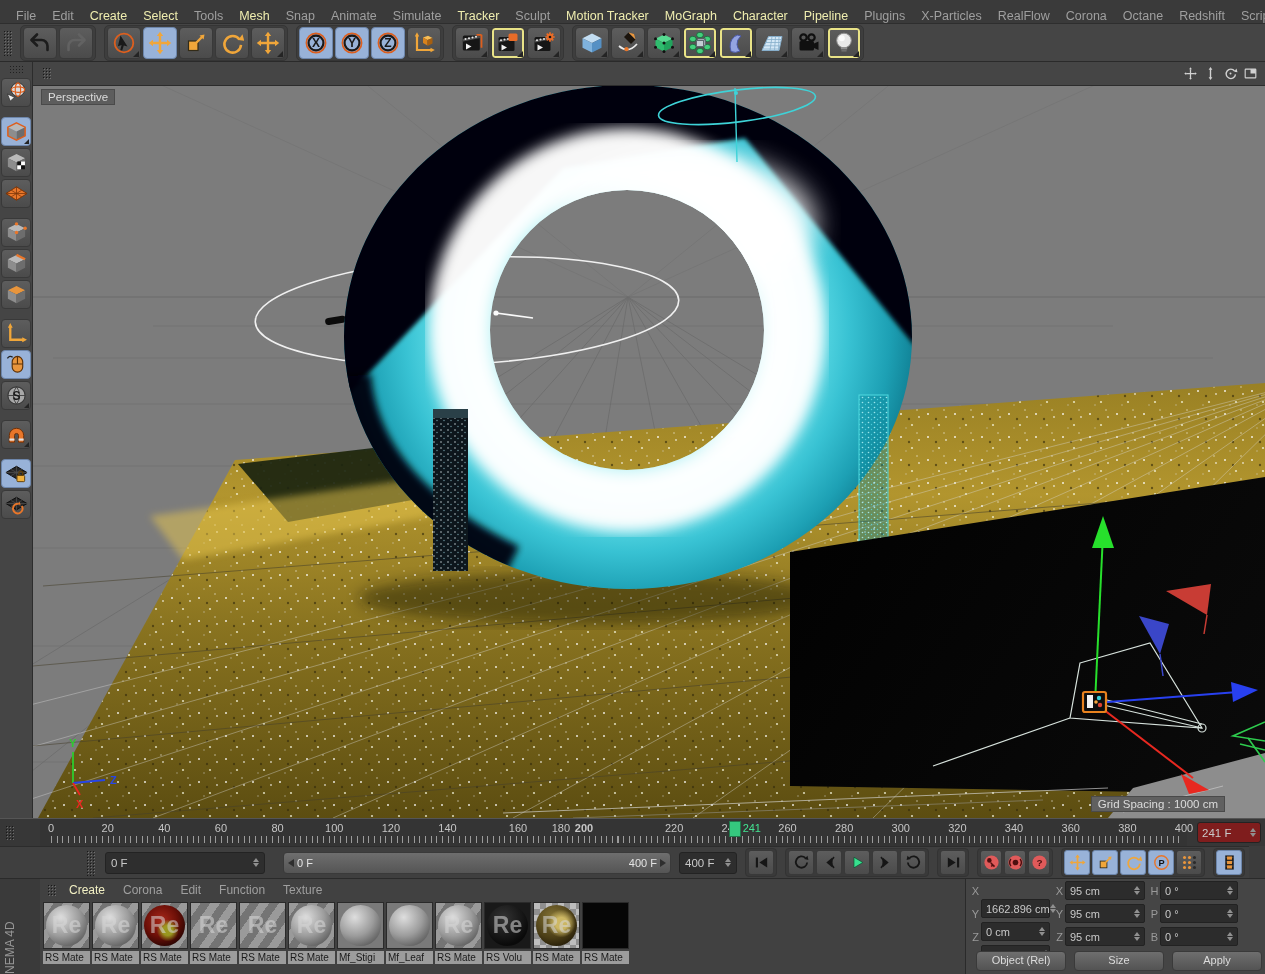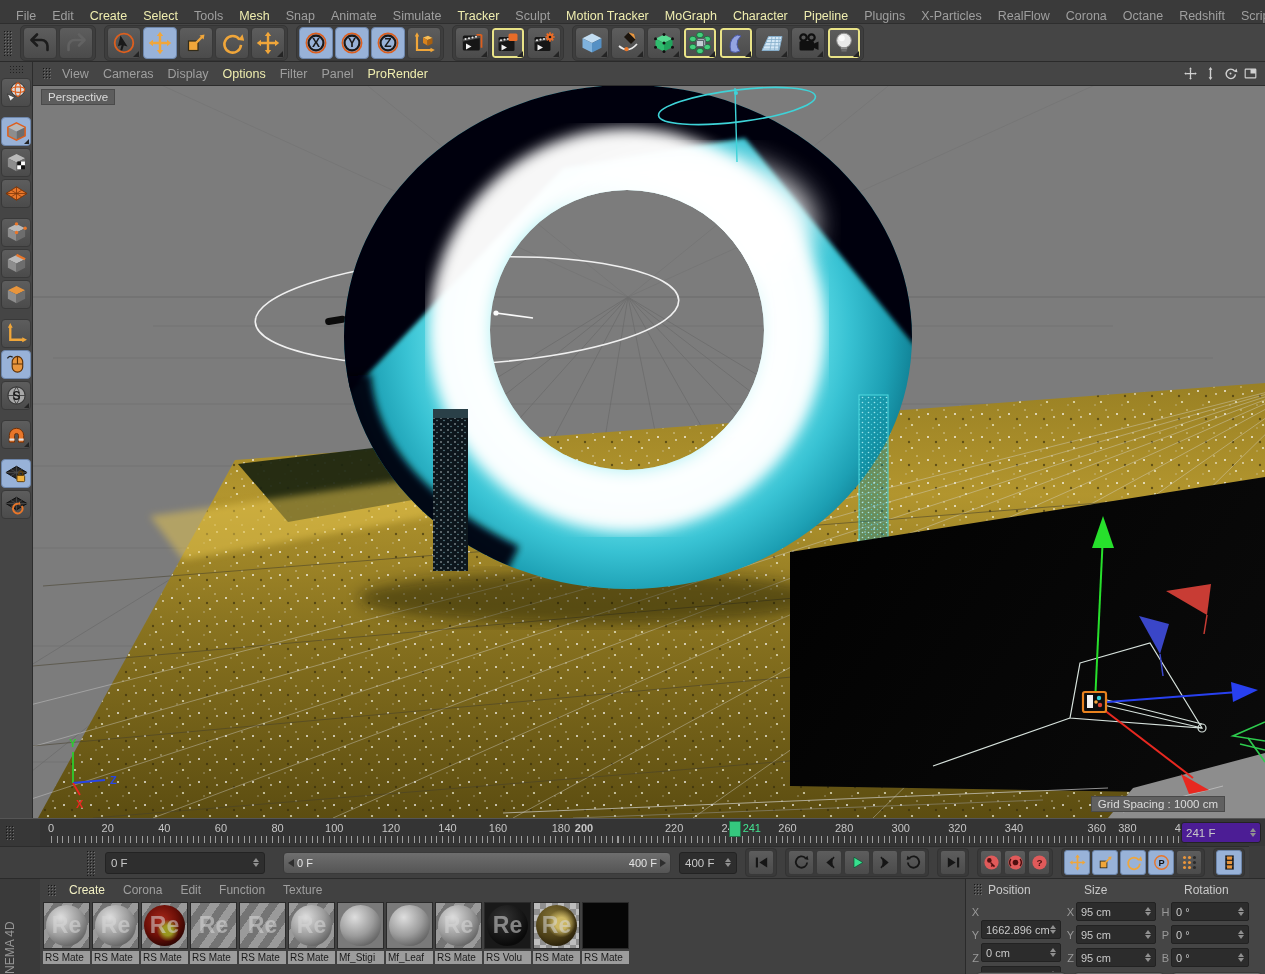--- a/index.html
+++ b/index.html
@@ -39,21 +39,21 @@
   .persp{top:3px;left:8px;}
   .gridchip{right:40px;bottom:6px;background:#606060;}
   
   .ruler{position:absolute;top:818px;left:0;right:0;height:28px;background:#373737;border-top:1px solid #555;box-sizing:border-box;}
   .ruler .grip{position:absolute;left:2px;top:6px;height:16px;}
   .ruler-track{position:absolute;left:40px;right:78px;top:0;bottom:0;background:#343434;border-radius:3px 3px 0 0;}
   .ruler-ticks{position:absolute;left:11px;right:6px;bottom:3px;height:7px;background:repeating-linear-gradient(90deg,#9b9b9b 0 1px,transparent 1px 5.665px);}
   .rlabel{position:absolute;top:3px;transform:translateX(-50%);font-size:11px;color:#c6c6c6;}
   .marker{position:absolute;top:2px;width:12px;height:16px;background:#35c87e;border:1px solid #1f7a4c;box-sizing:border-box;z-index:3;}
   .marker-label{position:absolute;top:3px;font-size:11px;color:#43e291;z-index:3;}
-  .fbox{position:absolute;right:4px;top:3px;width:80px;height:21px;background:#4c1d95;border:1px solid #232323;border-radius:3px;color:#c9c9c9;font-size:11.5px;display:flex;align-items:center;padding:0 4px;box-sizing:border-box;}
+  .fbox{position:absolute;right:4px;top:3px;width:64px;height:21px;background:#7f1d1d;border:1px solid #232323;border-radius:3px;color:#c9c9c9;font-size:11.5px;display:flex;align-items:center;padding:0 4px;box-sizing:border-box;}
   .updown{margin-left:auto;display:flex;flex-direction:column;gap:1px;}
   .updown i{display:block;width:0;height:0;border-left:3.5px solid transparent;border-right:3.5px solid transparent;}
   .updown i.up{border-bottom:4px solid #909090;}
   .updown i.dn{border-top:4px solid #909090;}
   
   .transport{position:absolute;top:846px;left:0;right:16px;height:32px;background:#3f3f3f;display:flex;align-items:center;box-sizing:border-box;border-top:1px solid #2c2c2c;}
   .transport .grip{margin-left:86px;}
   .spinbox{height:22px;background:#2e2e2e;border:1px solid #232323;border-radius:3px;color:#c9c9c9;font-size:11.5px;display:flex;align-items:center;padding:0 5px;box-sizing:border-box;}
   .rangeslider{height:22px;background:linear-gradient(#6e6e6e,#555);border:1px solid #3a3a3a;border-radius:4px;display:flex;align-items:center;color:#e3e3e3;font-size:11px;box-sizing:border-box;}
   .rs-left{display:flex;align-items:center;gap:3px;padding-left:4px;}
@@ -93,21 +93,21 @@
   .chead{display:flex;align-items:center;height:21px;padding-left:4px;}
   .chead .grip{height:13px;margin-right:6px;}
   .chead span{font-size:12px;color:#c9c9c9;}
   .chead .h1{width:96px;}
   .chead .h2{width:100px;}
   .crow{display:flex;align-items:center;height:23px;padding-left:4px;}
   .ccell{display:flex;align-items:center;margin-right:4px;}
   .clabel{width:11px;font-size:11px;color:#9a9a9a;text-align:center;}
   .cfield{display:flex;align-items:center;background:#2c2c2c;border:1px solid #222;border-radius:2px;height:19px;padding:0 4px;color:#c9c9c9;font-size:11px;box-sizing:border-box;}
   .cfield .val{white-space:nowrap;}
-  .w-pos{width:80px;margin-top:36px;}.w-size{width:80px;gap:16px;}.w-rot{width:78px;}
+  .w-pos{width:69px;margin-top:36px;}.w-size{width:80px;gap:16px;}.w-rot{width:78px;}
   .cbuttons{display:flex;gap:8px;padding-left:10px;margin-top:3px;}
   .cbtn{width:88px;height:18px;background:linear-gradient(#6e6e6e,#535353);border:1px solid #3a3a3a;border-radius:4px;color:#dcdcdc;font-size:11px;text-align:center;line-height:17px;}
   .icon{display:inline-flex;}
 </style>
 </head>
 <body>
 
 <div id="app">
 
   <div class="menubar" id="menubar">
@@ -532,29 +532,20 @@
               <path d="M6.5 7.8 17.5 14.2M17.5 7.8 6.5 14.2M12 4.5v13M1 11h22" stroke="#4f4f4f" stroke-width=".8"></path>
               <path d="M17.5 13.5a5 5 0 1 1-4-2.2" fill="none" stroke="#e8762a" stroke-width="2"></path>
               <path d="M15.2 9.2l-2.4 2.6 3.5.8Z" fill="#e8762a"></path>
             </svg>
           </span>
         </div>
       </div>
     <div class="vcol">
       <div class="vmenu">
         <div class="grip" style="height:13px"></div>
-        <span id="vmenu-items" style="display:flex">
-            <span class="mi">View</span>
-            <span class="mi">Cameras</span>
-            <span class="mi">Display</span>
-            <span class="mi hl">Options</span>
-            <span class="mi">Filter</span>
-            <span class="mi">Panel</span>
-            <span class="mi hl">ProRender</span>
-          </span>
         <span class="vnav" id="vnav">
             <span class="nbtn">
               <span class="icon">
                 <svg viewBox="0 0 24 24">
                   <g stroke="#d2d2d2" stroke-width="2">
                     <path d="M12 5v14M5 12h14"></path>
                   </g>
                   <g fill="#d2d2d2">
                     <path d="M12 2 9.8 5h4.4Z"></path>
                     <path d="M12 22 9.8 19h4.4Z"></path>
@@ -801,31 +792,31 @@
     <div class="ruler-track" id="ruler-track">
       <div class="ruler-ticks"></div>
     <span class="rlabel" style="left: 11px;">0</span>
         <span class="rlabel" style="left: 67.65px;">20</span>
         <span class="rlabel" style="left: 124.3px;">40</span>
         <span class="rlabel" style="left: 180.95px;">60</span>
         <span class="rlabel" style="left: 237.6px;">80</span>
         <span class="rlabel" style="left: 294.25px;">100</span>
         <span class="rlabel" style="left: 350.9px;">120</span>
         <span class="rlabel" style="left: 407.55px;">140</span>
-        <span class="rlabel" style="left: 458px; text-align: right;">160</span>
+        <span class="rlabel" style="left: 478px; text-align: right;">160</span>
         <span class="rlabel" style="left: 520.85px;">180</span>
         <span class="rlabel" style="left: 544px; font-weight: bold;">200</span>
         <span class="rlabel" style="left: 634.15px;">220</span>
         <span class="rlabel" style="left: 690.8px;">240</span>
         <span class="rlabel" style="left: 747.45px;">260</span>
         <span class="rlabel" style="left: 804.1px;">280</span>
         <span class="rlabel" style="left: 860.75px;">300</span>
         <span class="rlabel" style="left: 917.4px;">320</span>
         <span class="rlabel" style="left: 974.05px;">340</span>
-        <span class="rlabel" style="left: 1030.7px; margin-left: 26px;">360</span>
+        <span class="rlabel" style="left: 1030.7px;">360</span>
         <span class="rlabel" style="left: 1087.35px;">380</span>
         <span class="rlabel" style="left: 1144px;">400</span>
         <div class="marker" style="left: 688.633px; background: rgb(53, 200, 126);"></div>
         <span class="marker-label" style="left: 702.633px;">241</span>
       </div>
     <div class="fbox">
       <span>241 F</span>
       <span class="updown">
           <i class="up"></i>
           <i class="dn"></i>
@@ -1125,26 +1116,20 @@
             </div>
             <div class="mat-label">RS Mate</div>
           </div>
           <div class="mat">
             <div class="mat-thumb bg-black"></div>
             <div class="mat-label">RS Mate</div>
           </div>
         </div>
     </div>
     <div class="coords">
-      <div class="chead" id="coord-head">
-        <div class="grip"></div>
-      <span class="h1">Position</span>
-          <span class="h2">Size</span>
-          <span class="">Rotation</span>
-        </div>
       <div id="coord-rows">
           <div class="crow">
             <span class="ccell">
               <span class="clabel">X</span>
               <span class="cfield w-pos">
                 <span class="val">1662.896 cm</span>
                 <span class="updown">
                   <i class="up"></i>
                   <i class="dn"></i>
                 </span>

